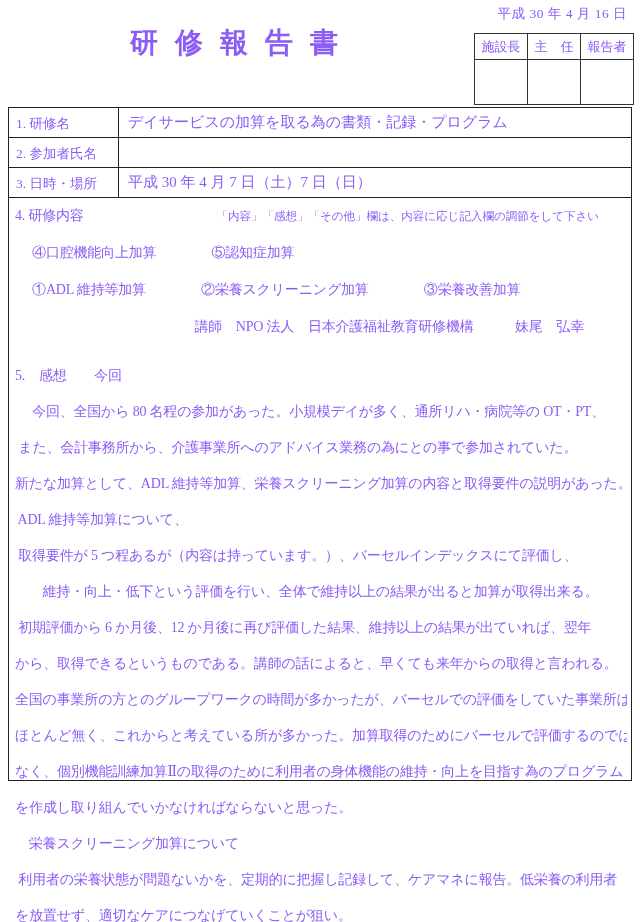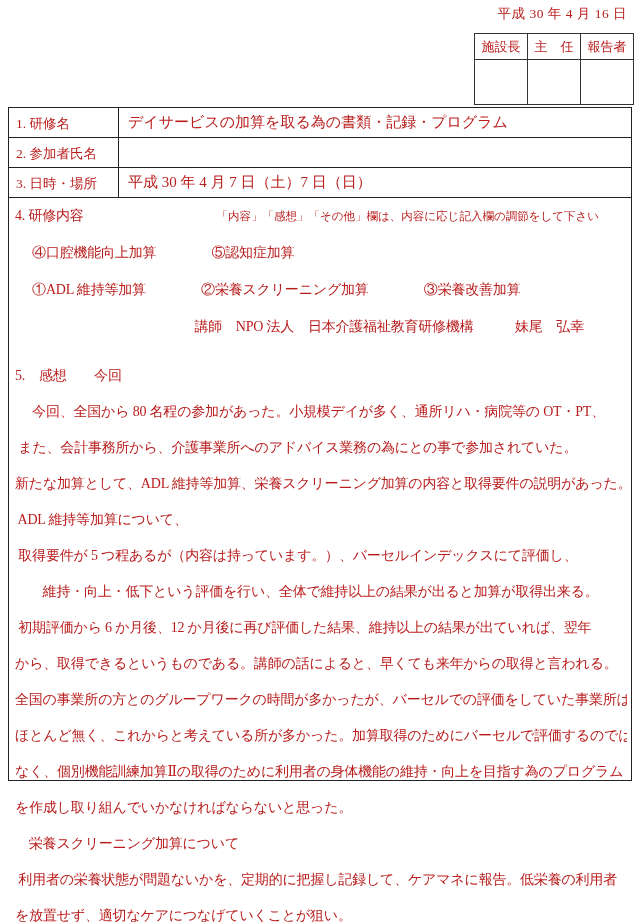--- a/index.html
+++ b/index.html
@@ -1,18 +1,18 @@
 <!DOCTYPE html>
 <html><head>
 <meta charset="utf-8">
 <style>
   html,body { margin:0; padding:0; background:#fff; }
   .page {
     position:relative; width:640px; height:922px; background:#ffffff;
-    font-family:"Liberation Serif","DejaVu Serif",serif; color:#b91c1c;
+    font-family:"Liberation Serif","DejaVu Serif",serif; color:#8b5cf6;
     overflow:hidden;
   }
   .date {
     position:absolute; top:5px; right:13px; font-size:13.5px; letter-spacing:0.5px;
   }
   .title {
     position:absolute; top:24px; left:130px; margin:0;
     font-size:28px; font-weight:bold; letter-spacing:17px; white-space:nowrap;
   }
   table.approval {
@@ -46,20 +46,21 @@
   .s5 .line:first-child { margin-top:33px; }
   .dotted { border-bottom:1.5px dotted #949494; padding-bottom:1px; }
 </style>
 </head>
 <body>
 
 <div class="page">
 
   <div class="date">平成 30 年 4 月 16 日</div>
 
+  <h1 class="title">研修報告書</h1>
 
   <table class="approval">
     <thead>
       <tr id="approval-head-row">
           <th>施設長</th>
           <th>主　任</th>
           <th>報告者</th>
         </tr>
     </thead>
     <tbody>

